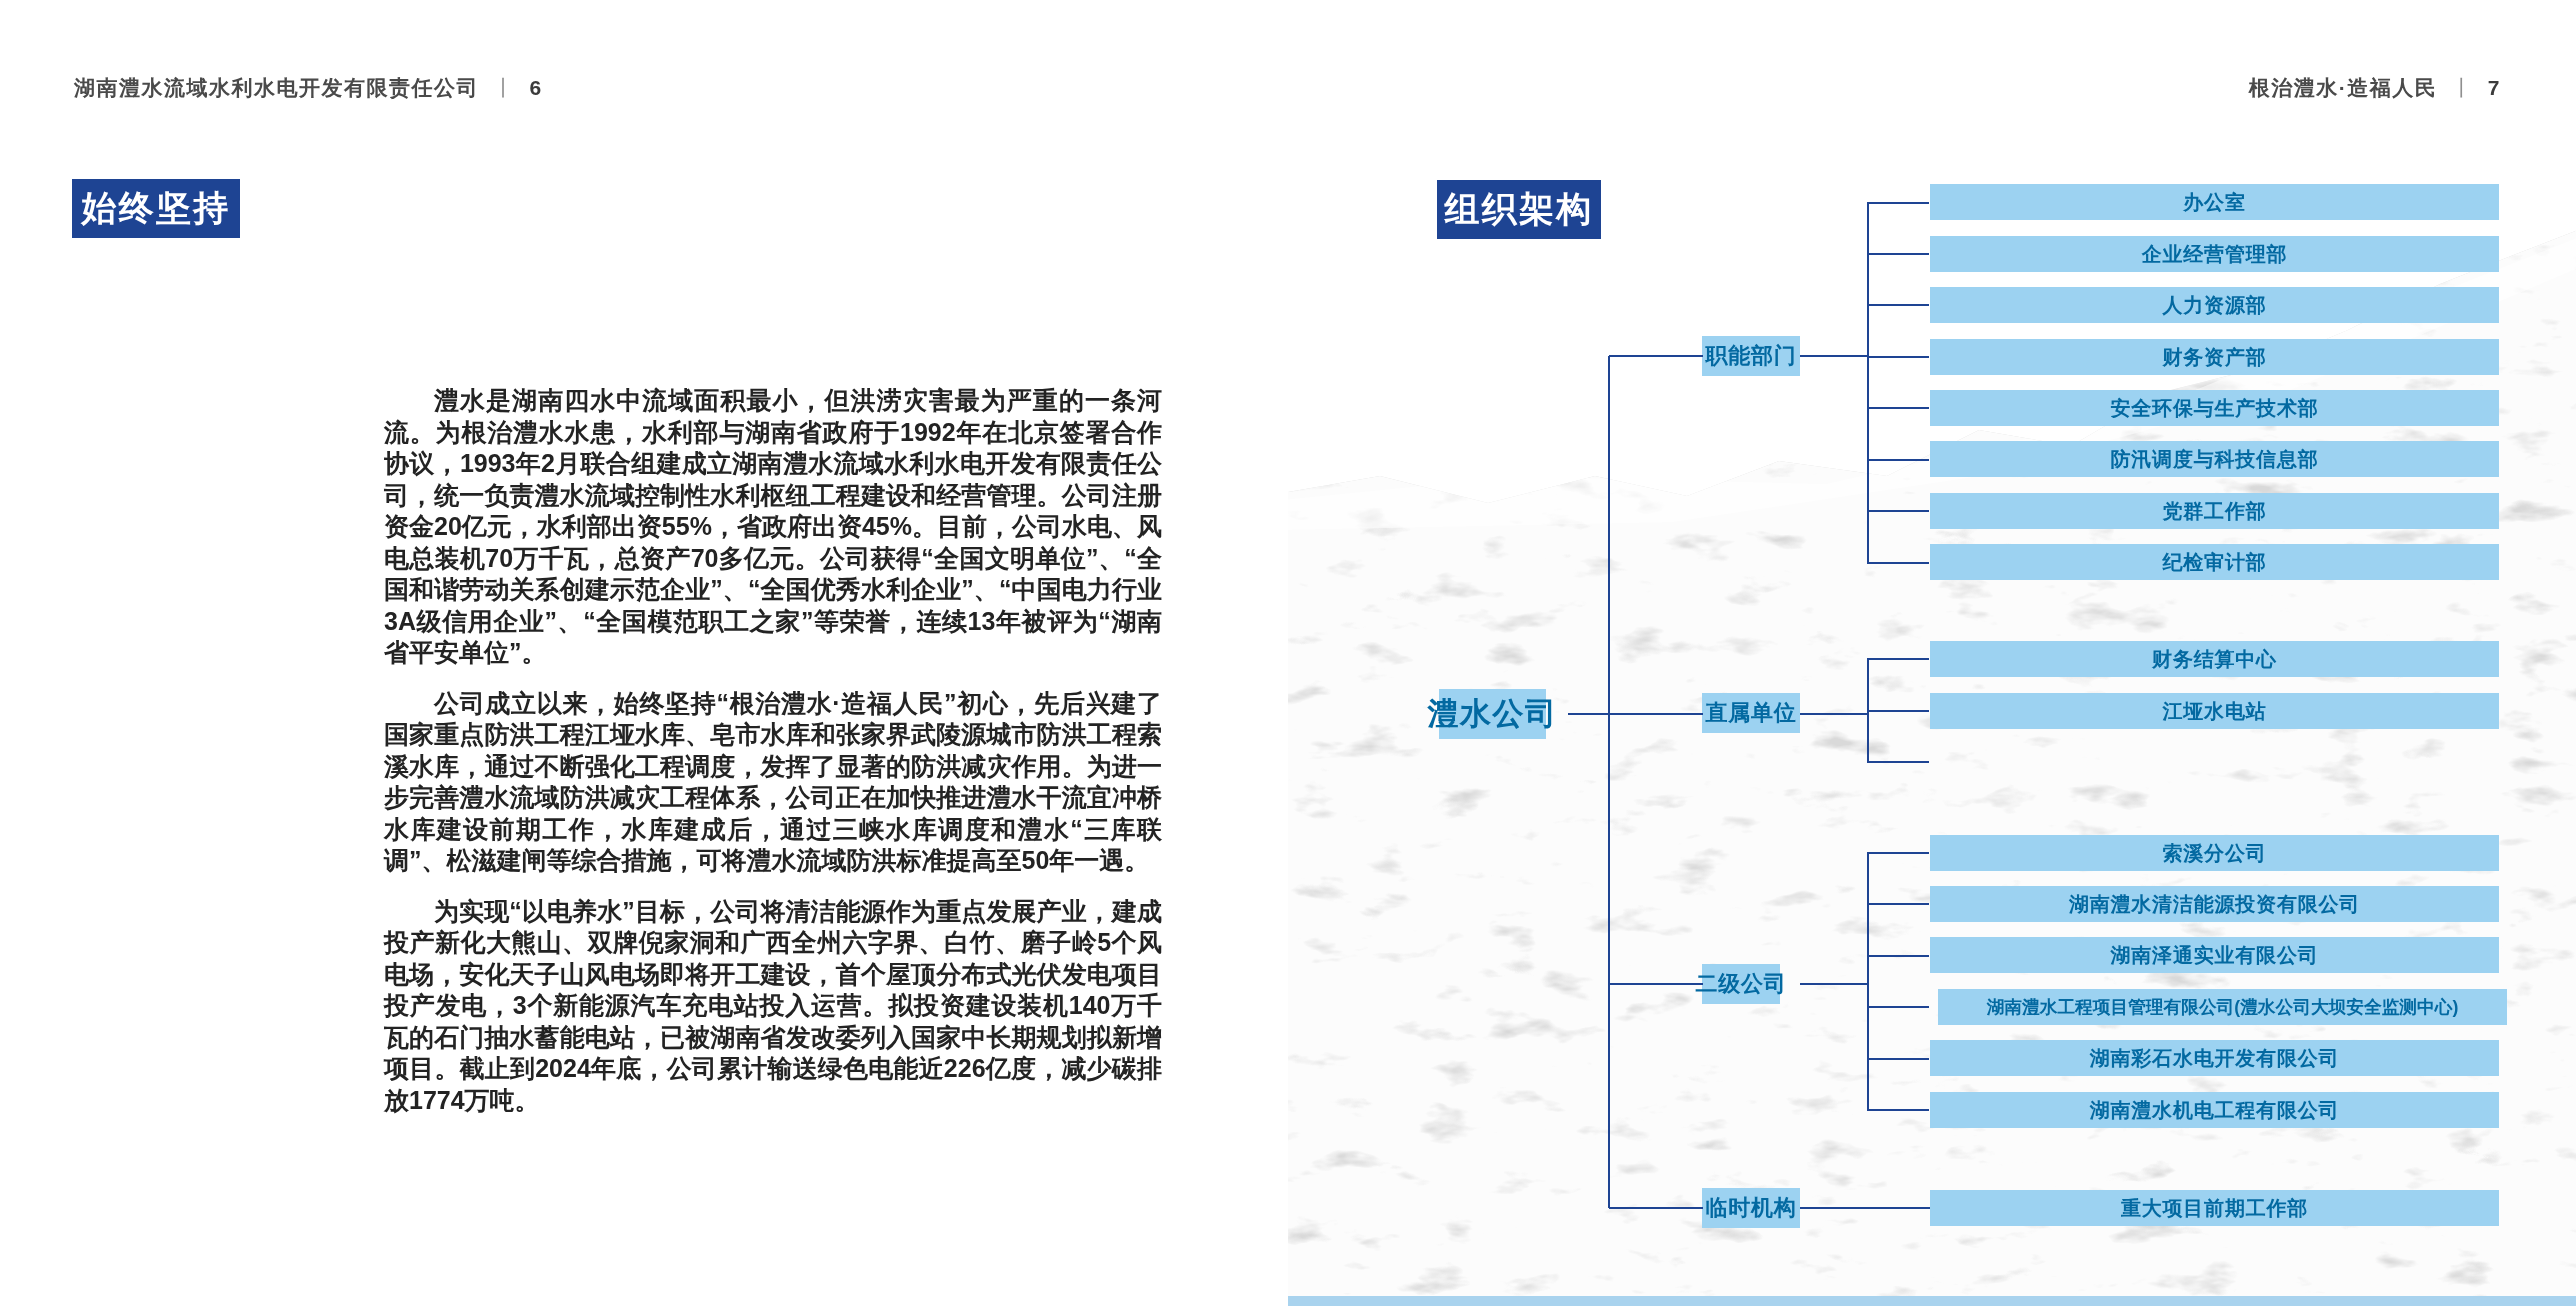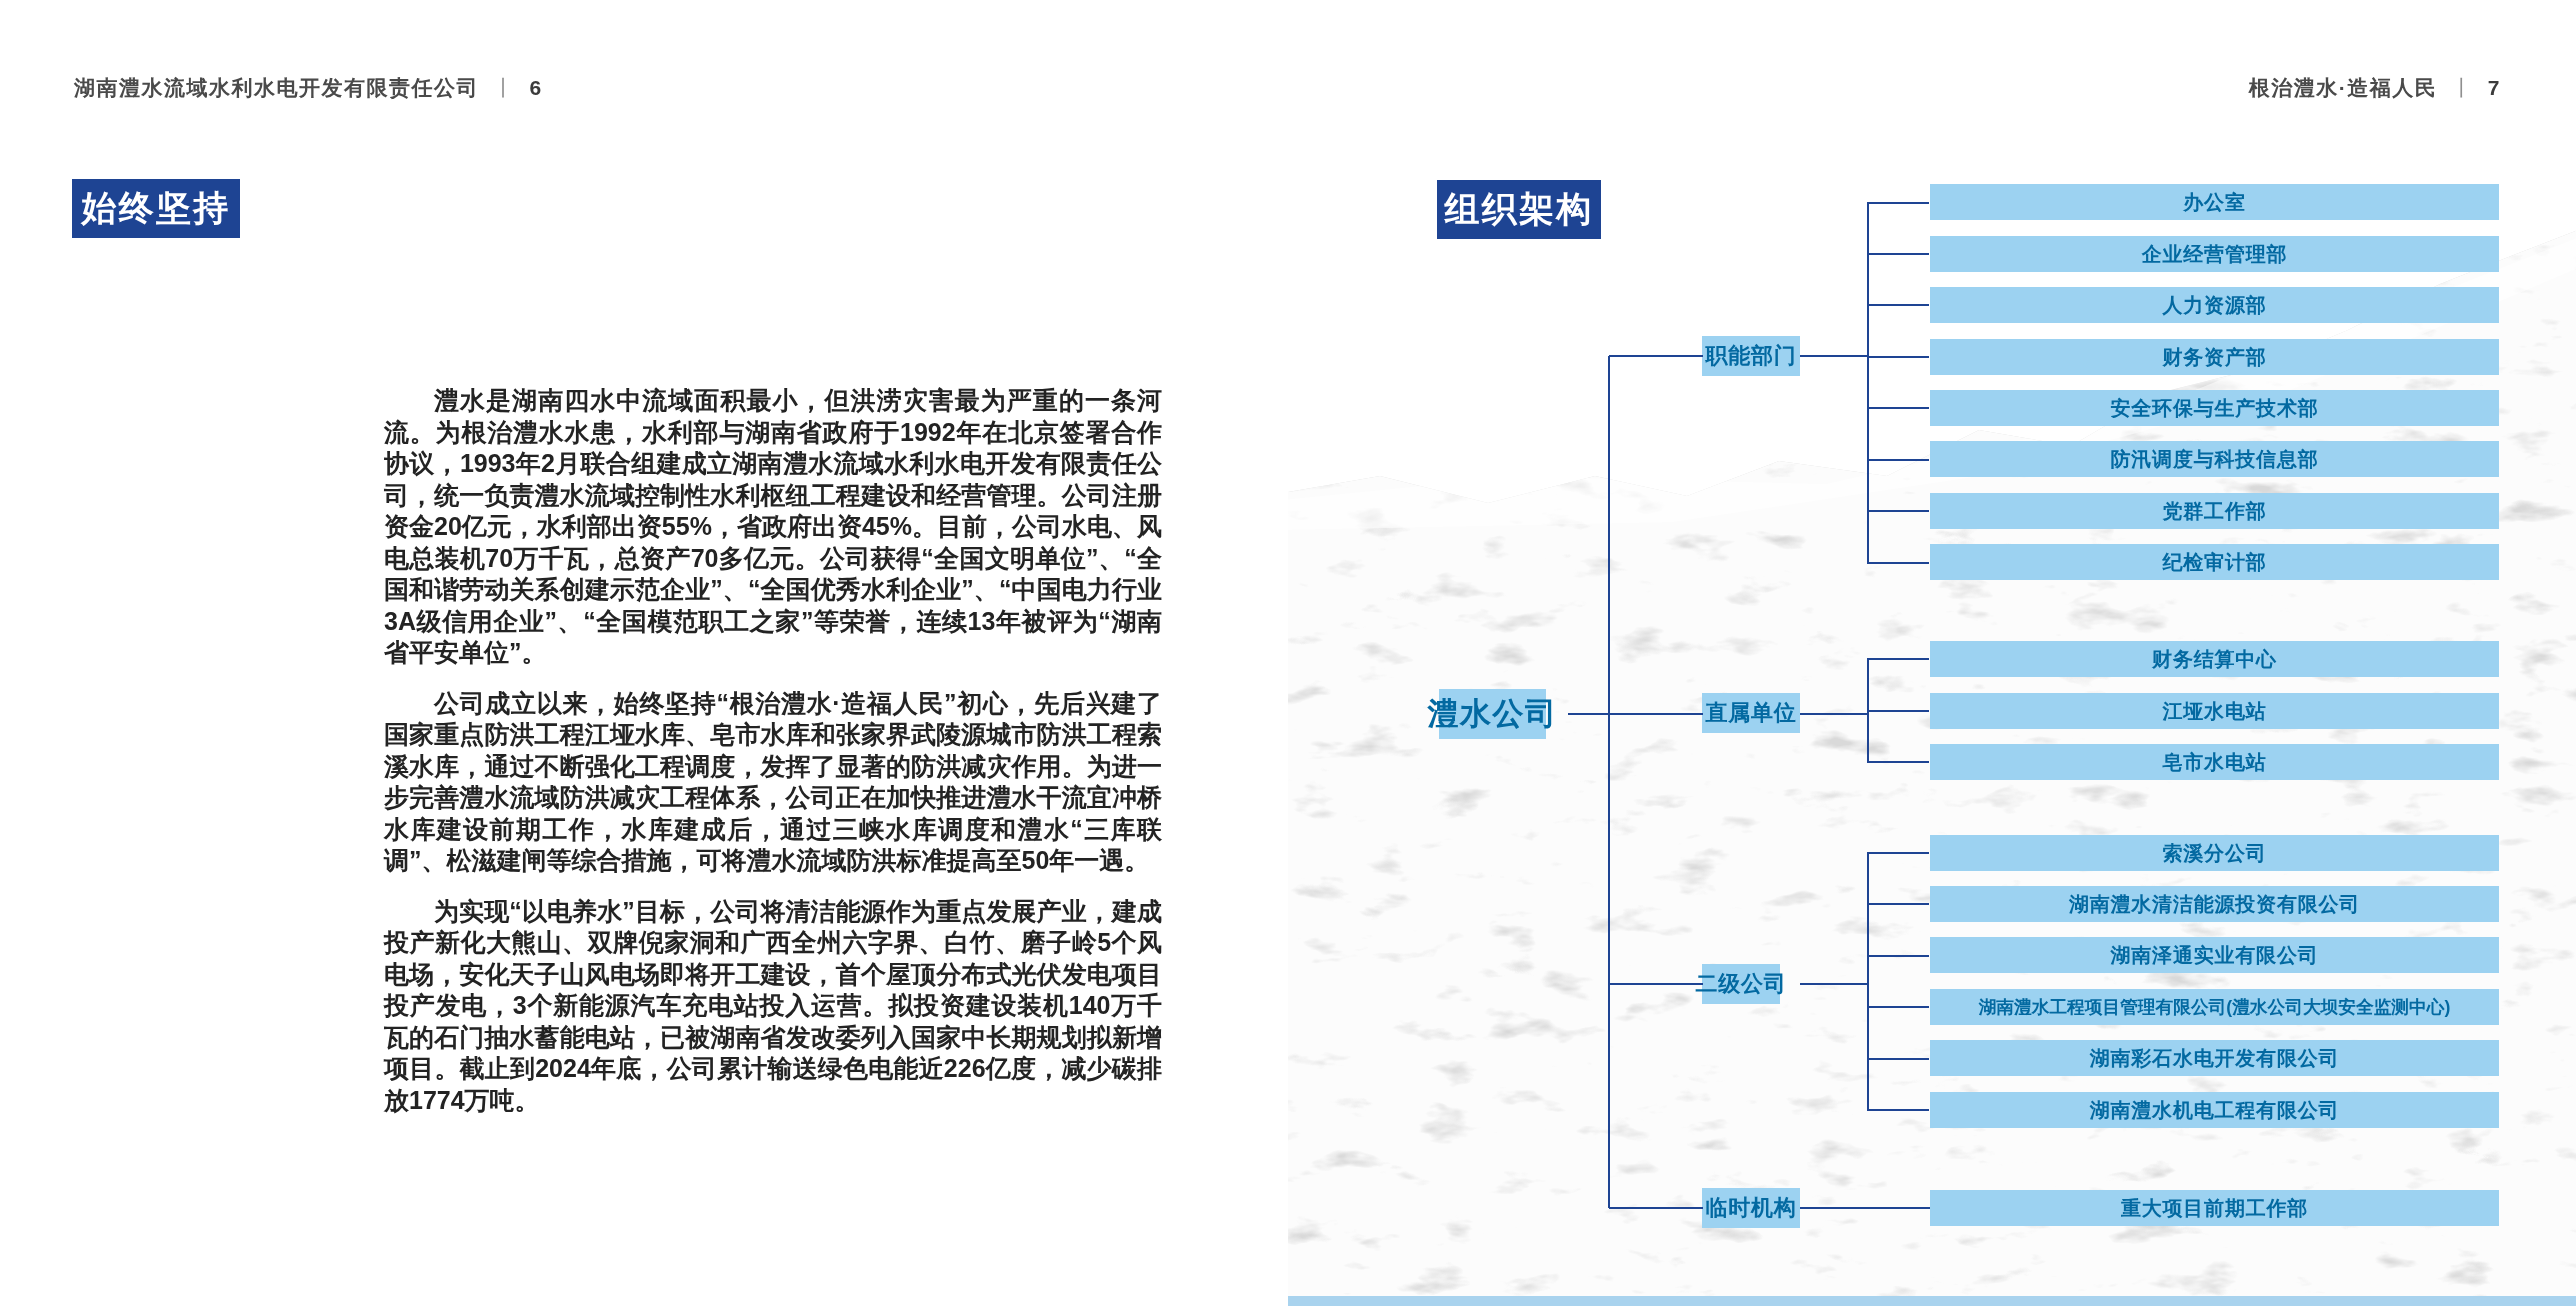--- a/index.html
+++ b/index.html
@@ -51,21 +51,21 @@
   .line.h{height:2.3px;}
   .line.v{width:2.3px;}
   .org-box{
     position:absolute;background:#9cd2f1;color:#0369a1;font-weight:bold;
     display:flex;align-items:center;justify-content:center;
     white-space:nowrap;letter-spacing:0.8px;
   }
   .org-box.root{font-size:31px;letter-spacing:1.5px;}
   .org-box.cat{font-size:22px;}
   .org-box.child{font-size:20px;}
-  .org-box.child.long{font-size:17.7px;letter-spacing:0;}
+  .org-box.child.long{font-size:17.7px;letter-spacing:0;margin-left:8px;}
 </style>
 </head>
 <body>
 
 <div id="photo">
   <svg width="1288" height="1083" viewBox="0 0 1677 1411" preserveAspectRatio="none">
     <defs>
       <filter id="rocktex" x="0" y="0" width="100%" height="100%">
         <feTurbulence type="fractalNoise" baseFrequency="0.012 0.03" numOctaves="4" seed="11" result="n"></feTurbulence>
         <feColorMatrix in="n" type="matrix" values="0 0 0 0 0.97  0 0 0 0 0.97  0 0 0 0 0.97  2.2 2.2 2.2 0 -1.8"></feColorMatrix>
@@ -120,21 +120,20 @@
     <div class="org-box child" style="left: 1930px; top: 544px; width: 569px; height: 36px;">纪检审计部</div>
     <div class="org-box cat" style="left: 1702px; top: 693px; width: 98px; height: 40px;">直属单位</div>
     <div class="line h" style="left: 1609px; width: 94px; top: 713px;"></div>
     <div class="line h" style="left: 1800px; width: 68px; top: 713px;"></div>
     <div class="line v" style="top: 659px; height: 103px; left: 1867px;"></div>
     <div class="line h" style="left: 1867px; width: 62px; top: 658px;"></div>
     <div class="line h" style="left: 1867px; width: 62px; top: 710px;"></div>
     <div class="line h" style="left: 1867px; width: 62px; top: 761px;"></div>
     <div class="org-box child" style="left: 1930px; top: 641px; width: 569px; height: 36px;">财务结算中心</div>
     <div class="org-box child" style="left: 1930px; top: 693px; width: 569px; height: 36px;">江垭水电站</div>
-    <div class="org-box child" style="left: 1930px; top: 744px; width: 569px; height: 36px;">皂市水电站</div>
     <div class="org-box cat" style="left: 1702px; top: 964px; width: 78px; height: 40px;">二级公司</div>
     <div class="line h" style="left: 1609px; width: 94px; top: 983px;"></div>
     <div class="line h" style="left: 1800px; width: 68px; top: 983px;"></div>
     <div class="line v" style="top: 853px; height: 257px; left: 1867px;"></div>
     <div class="line h" style="left: 1867px; width: 62px; top: 852px;"></div>
     <div class="line h" style="left: 1867px; width: 62px; top: 903px;"></div>
     <div class="line h" style="left: 1867px; width: 62px; top: 955px;"></div>
     <div class="line h" style="left: 1867px; width: 62px; top: 1006px;"></div>
     <div class="line h" style="left: 1867px; width: 62px; top: 1058px;"></div>
     <div class="line h" style="left: 1867px; width: 62px; top: 1109px;"></div>

